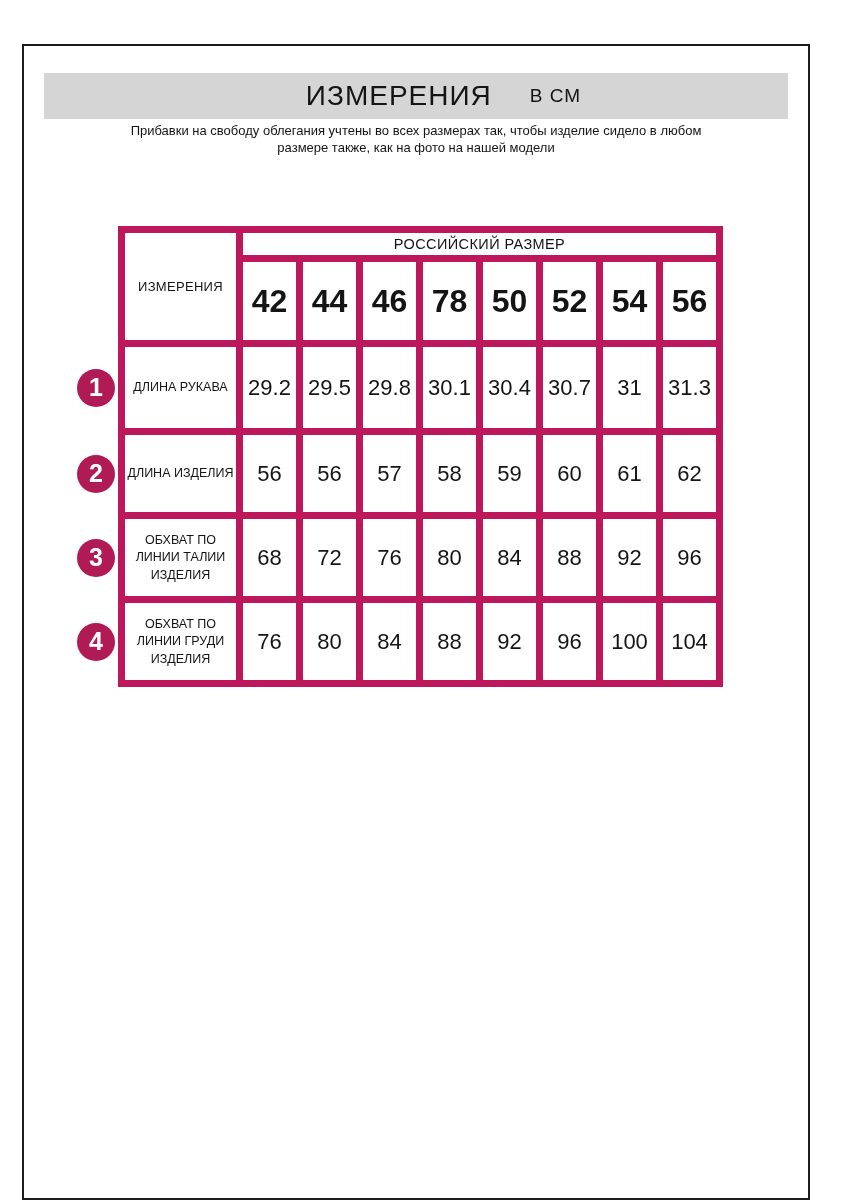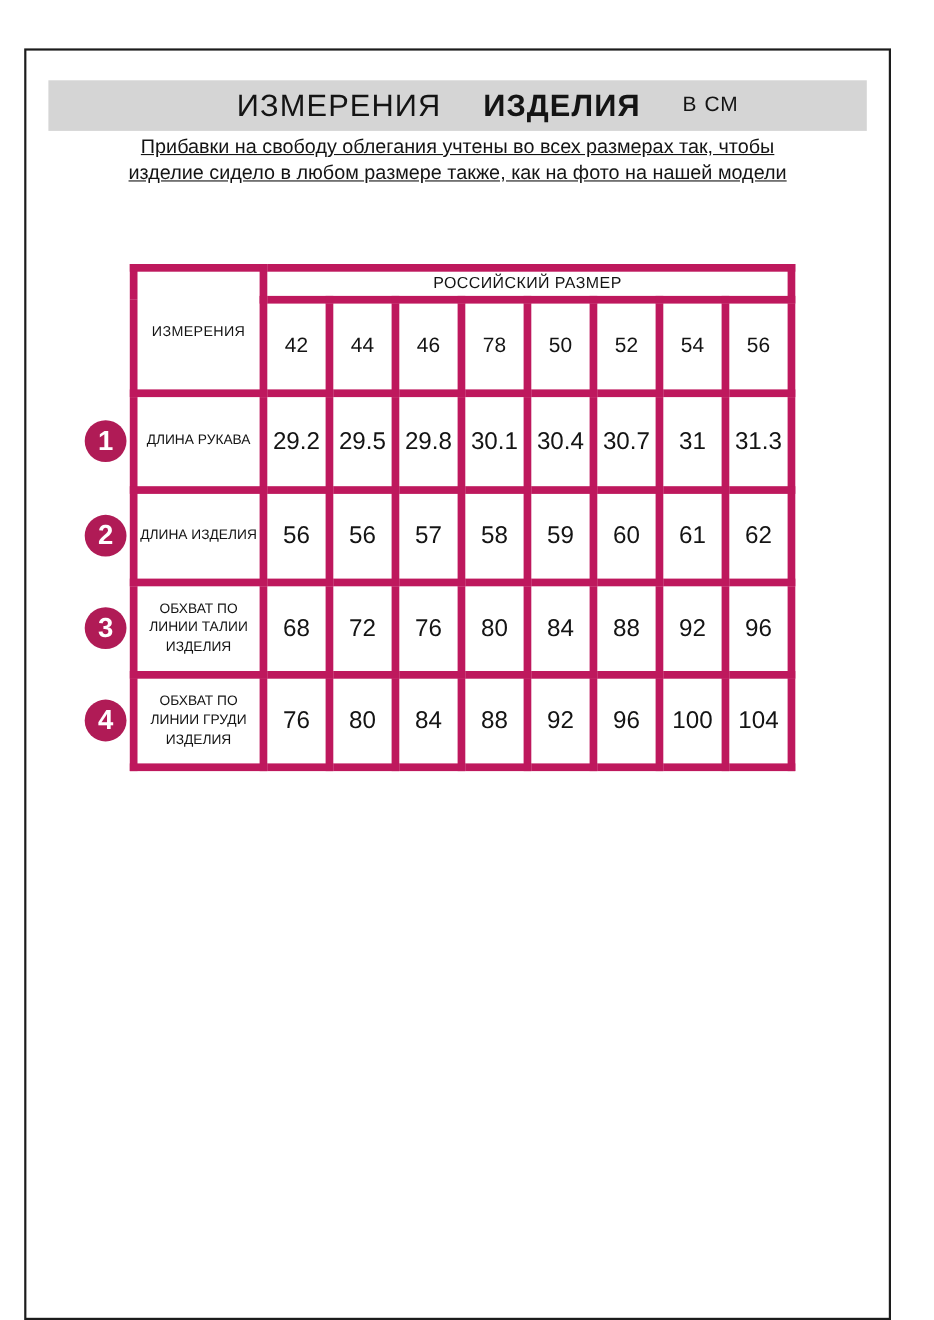--- a/index.html
+++ b/index.html
@@ -32,25 +32,24 @@
   .title-main  { font-size: 28px; letter-spacing: 1px; }
   .title-bold  { font-size: 28px; font-weight: bold; letter-spacing: 1px; }
   .title-unit  { font-size: 19px; letter-spacing: 1px; }
   .model-code {
     text-align: center;
     font-size: 23px;
     margin-top: 15px;
   }
   .description {
     text-align: center;
-    font-size: 18px;
+    font-size: 13px;
     line-height: 1.32;
     width: 625px;
     margin: 3px auto 0 auto;
-    text-decoration: underline;
   }
   table.size-table {
     border-collapse: collapse;
     margin: 70px 0 0 94px;
     table-layout: fixed;
   }
   .size-table th, .size-table td {
     border: 7px solid #be185d;
     text-align: center;
     vertical-align: middle;
@@ -62,22 +61,22 @@
     letter-spacing: 0.3px;
   }
   .group-header-cell {
     height: 22px;
     font-size: 14.5px;
     font-weight: normal;
     letter-spacing: 0.4px;
   }
   .size-cell {
     height: 78px;
-    font-size: 19px;
-    font-weight: normal;
+    font-size: 32px;
+    font-weight: bold;
   }
   .label-cell {
     position: relative;
     font-size: 12.5px;
     line-height: 1.4;
     padding: 0 6px;
   }
   .value-cell { font-size: 22px; }
   tr.body-row { height: 84px; }
   tr.body-row-1 { height: 88px; }
@@ -104,21 +103,20 @@
     letter-spacing: 0.2px;
   }
 </style>
 </head>
 <body>
 
 <div class="page">
 
   <div class="header-bar" style="background: rgb(213, 213, 213);">
     <span class="title-main">ИЗМЕРЕНИЯ</span>
-    <span class="title-bold">ИЗДЕЛИЯ</span>
     <span class="title-unit">В СМ</span>
   </div>
 
 
   <div class="description">Прибавки на свободу облегания учтены во всех размерах так, чтобы изделие сидело в любом размере также, как на фото на нашей модели</div>
 
   <table class="size-table">
     <colgroup>
       <col style="width:118px">
       <col style="width:60px">

